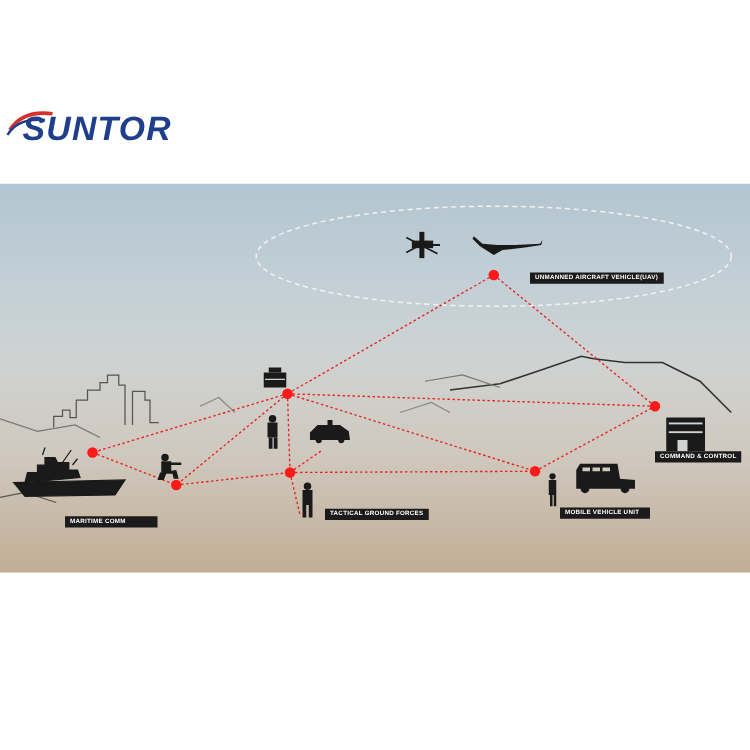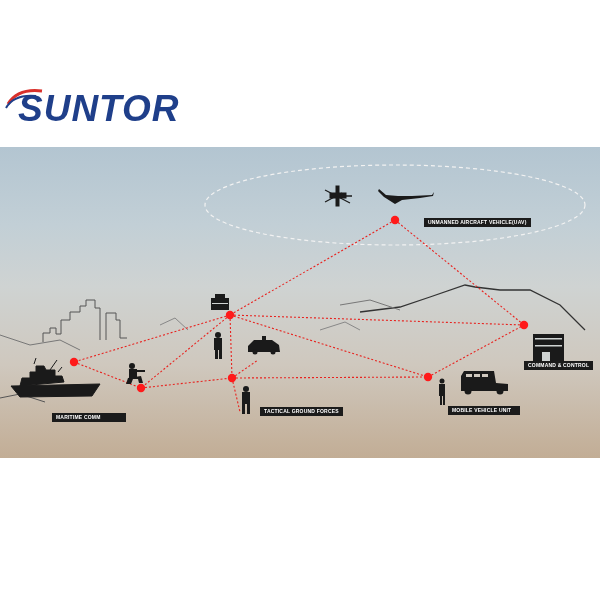--- a/index.html
+++ b/index.html
@@ -1,18 +1,18 @@
 <!DOCTYPE html>
 <html><head>
 <meta charset="utf-8">
 <style>
   html,body{margin:0;padding:0;background:#ffffff;}
   body{width:600px;height:600px;position:relative;overflow:hidden;font-family:"Liberation Sans",sans-serif;}
   .logo{position:absolute;left:4px;top:84px;width:170px;height:40px;}
-  .logo-text{position:absolute;left:14px;top:4px;font-family:"Liberation Sans",sans-serif;font-weight:bold;font-style:italic;font-size:37px;color:#1f3f8a;letter-spacing:1px;}
+  .logo-text{position:absolute;left:14px;top:4px;font-family:"Liberation Sans",sans-serif;font-weight:bold;font-style:italic;font-size:27px;color:#1f3f8a;letter-spacing:1px;}
   .scene{position:absolute;left:0;top:147px;width:600px;height:311px;background:linear-gradient(to bottom,#b3c5d1 0%,#c2cfd6 25%,#cfd3d2 45%,#cfc8be 70%,#c2ad95 100%);overflow:hidden;}
   .scene svg{position:absolute;left:0;top:0;}
   .label{position:absolute;height:9px;line-height:9px;background:#1b1b1b;color:#ffffff;font-size:5px;font-weight:bold;padding:0 4px;white-space:nowrap;letter-spacing:0.2px;}
 </style>
 </head>
 <body>
 
 <div class="logo">
   <svg width="170" height="40" style="position:absolute;left:0;top:0;">
     <path d="M4 20 Q14 4 38 7" stroke="#d9302b" stroke-width="3" fill="none"></path>

